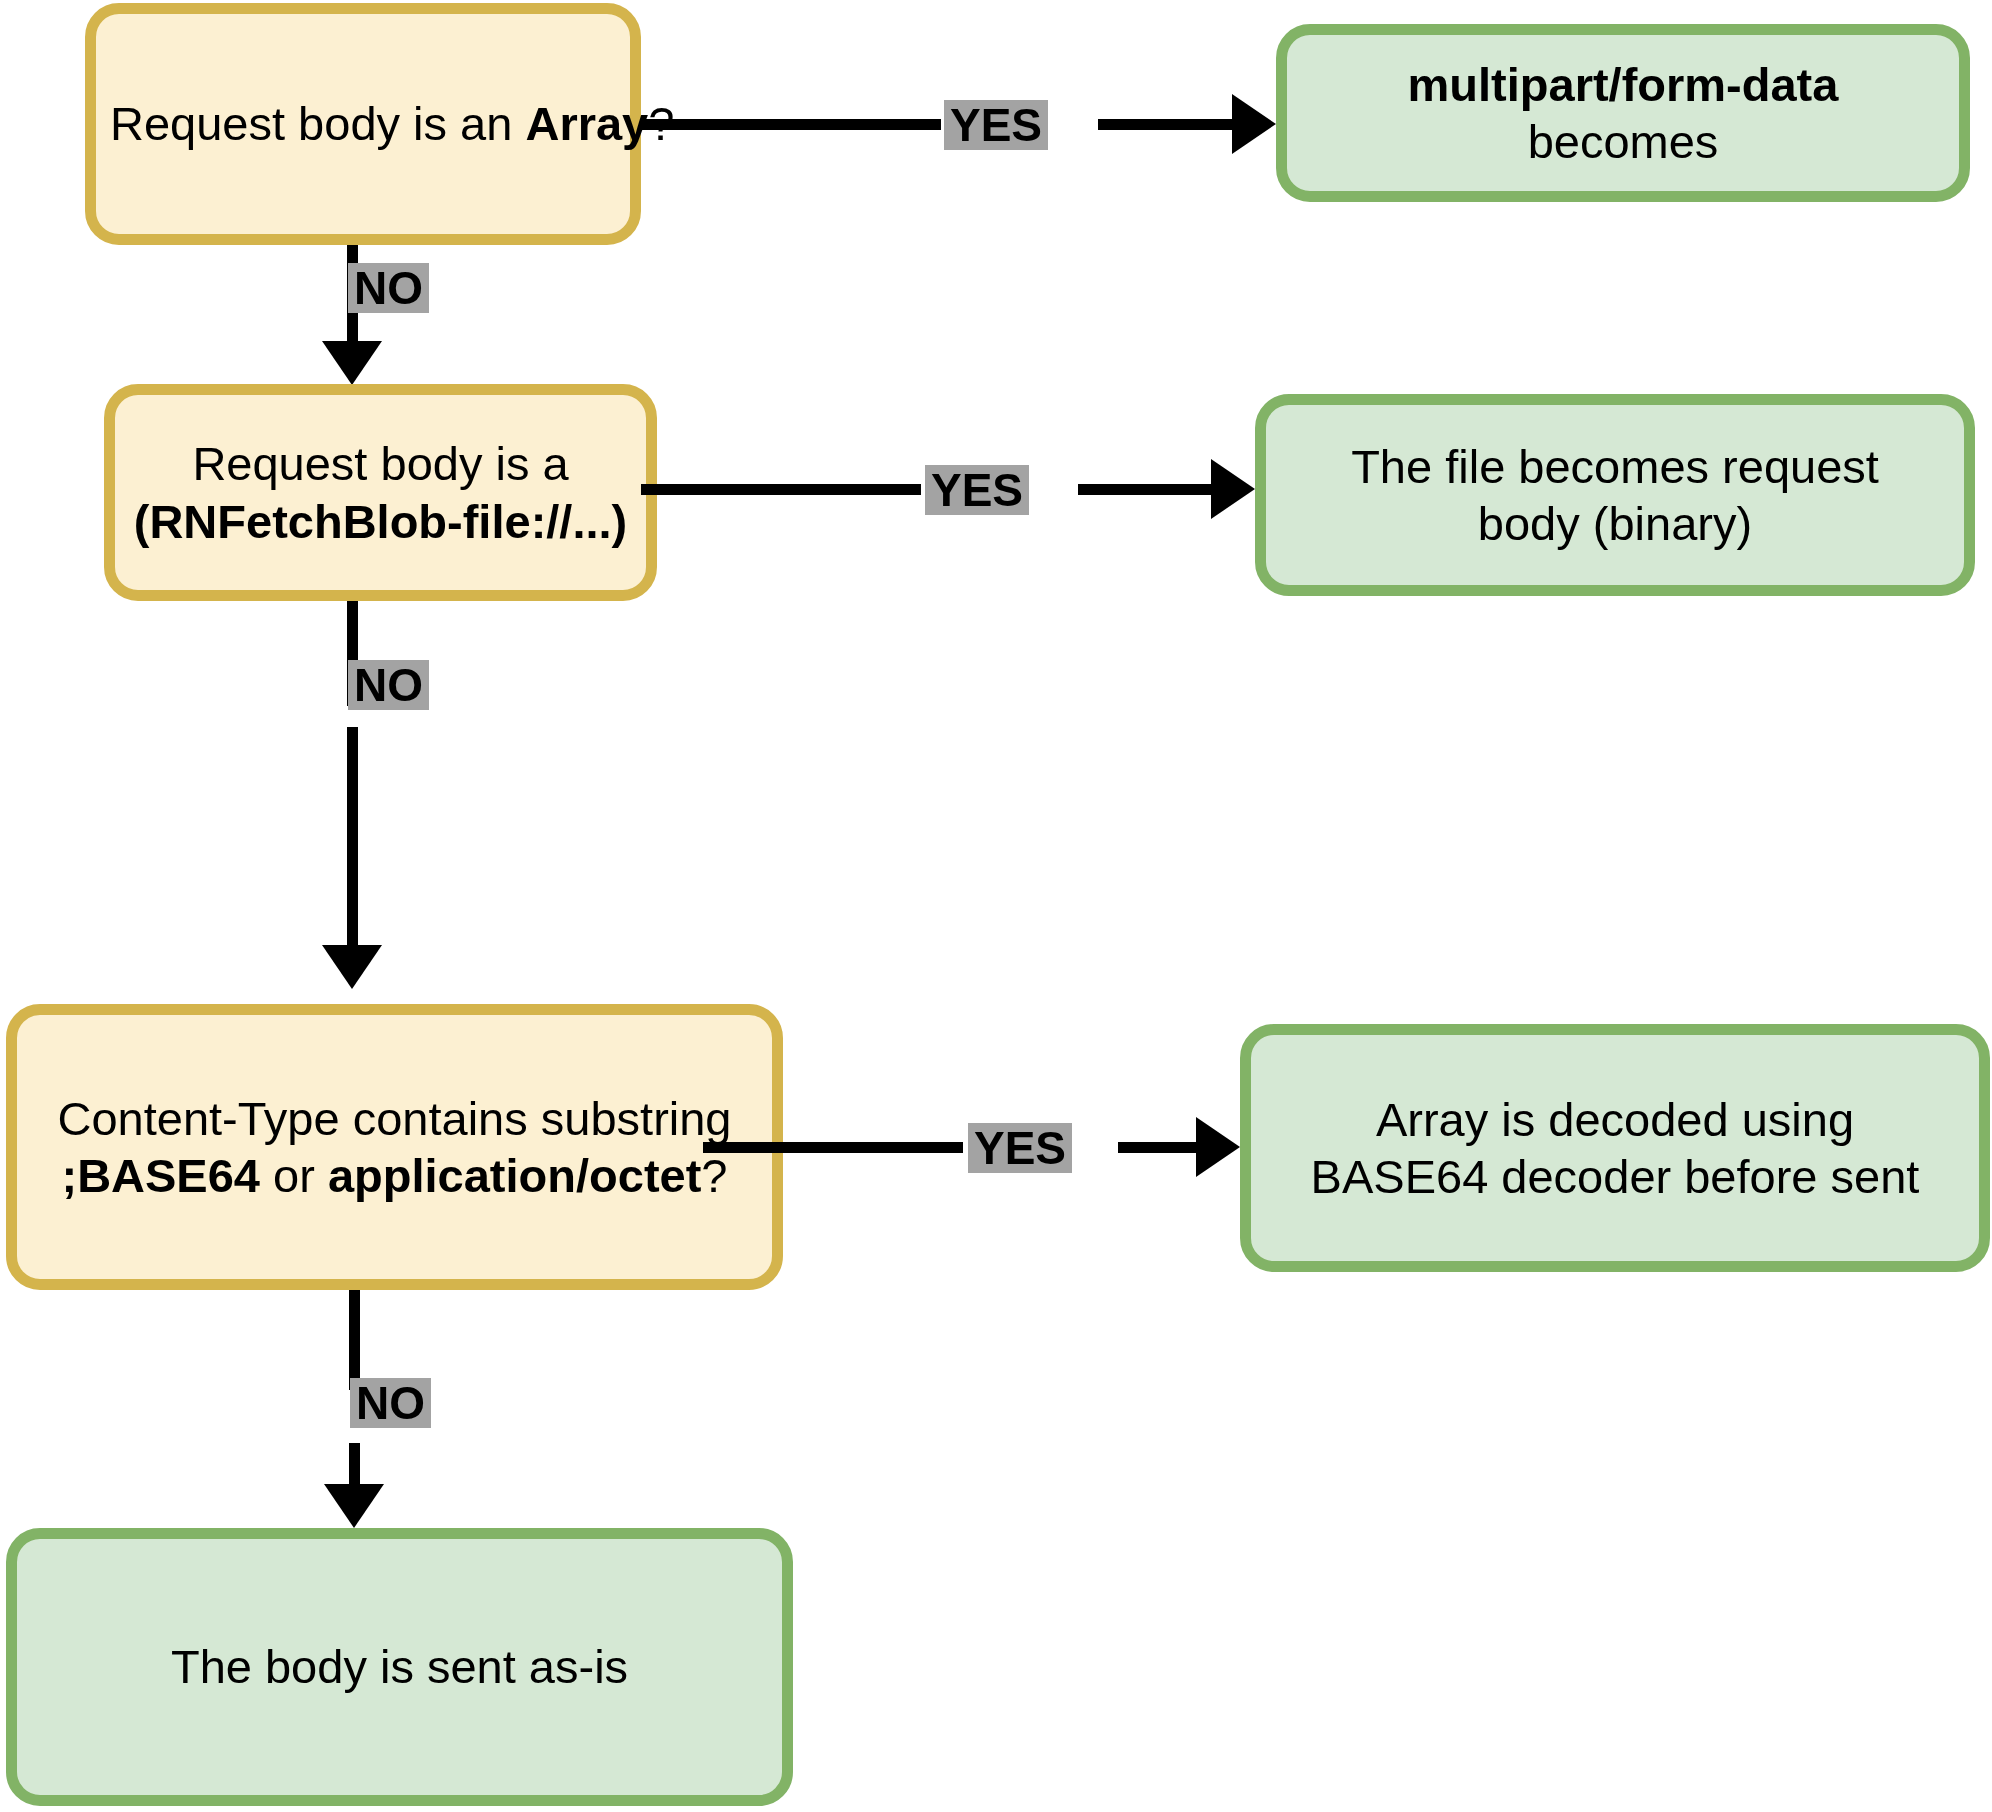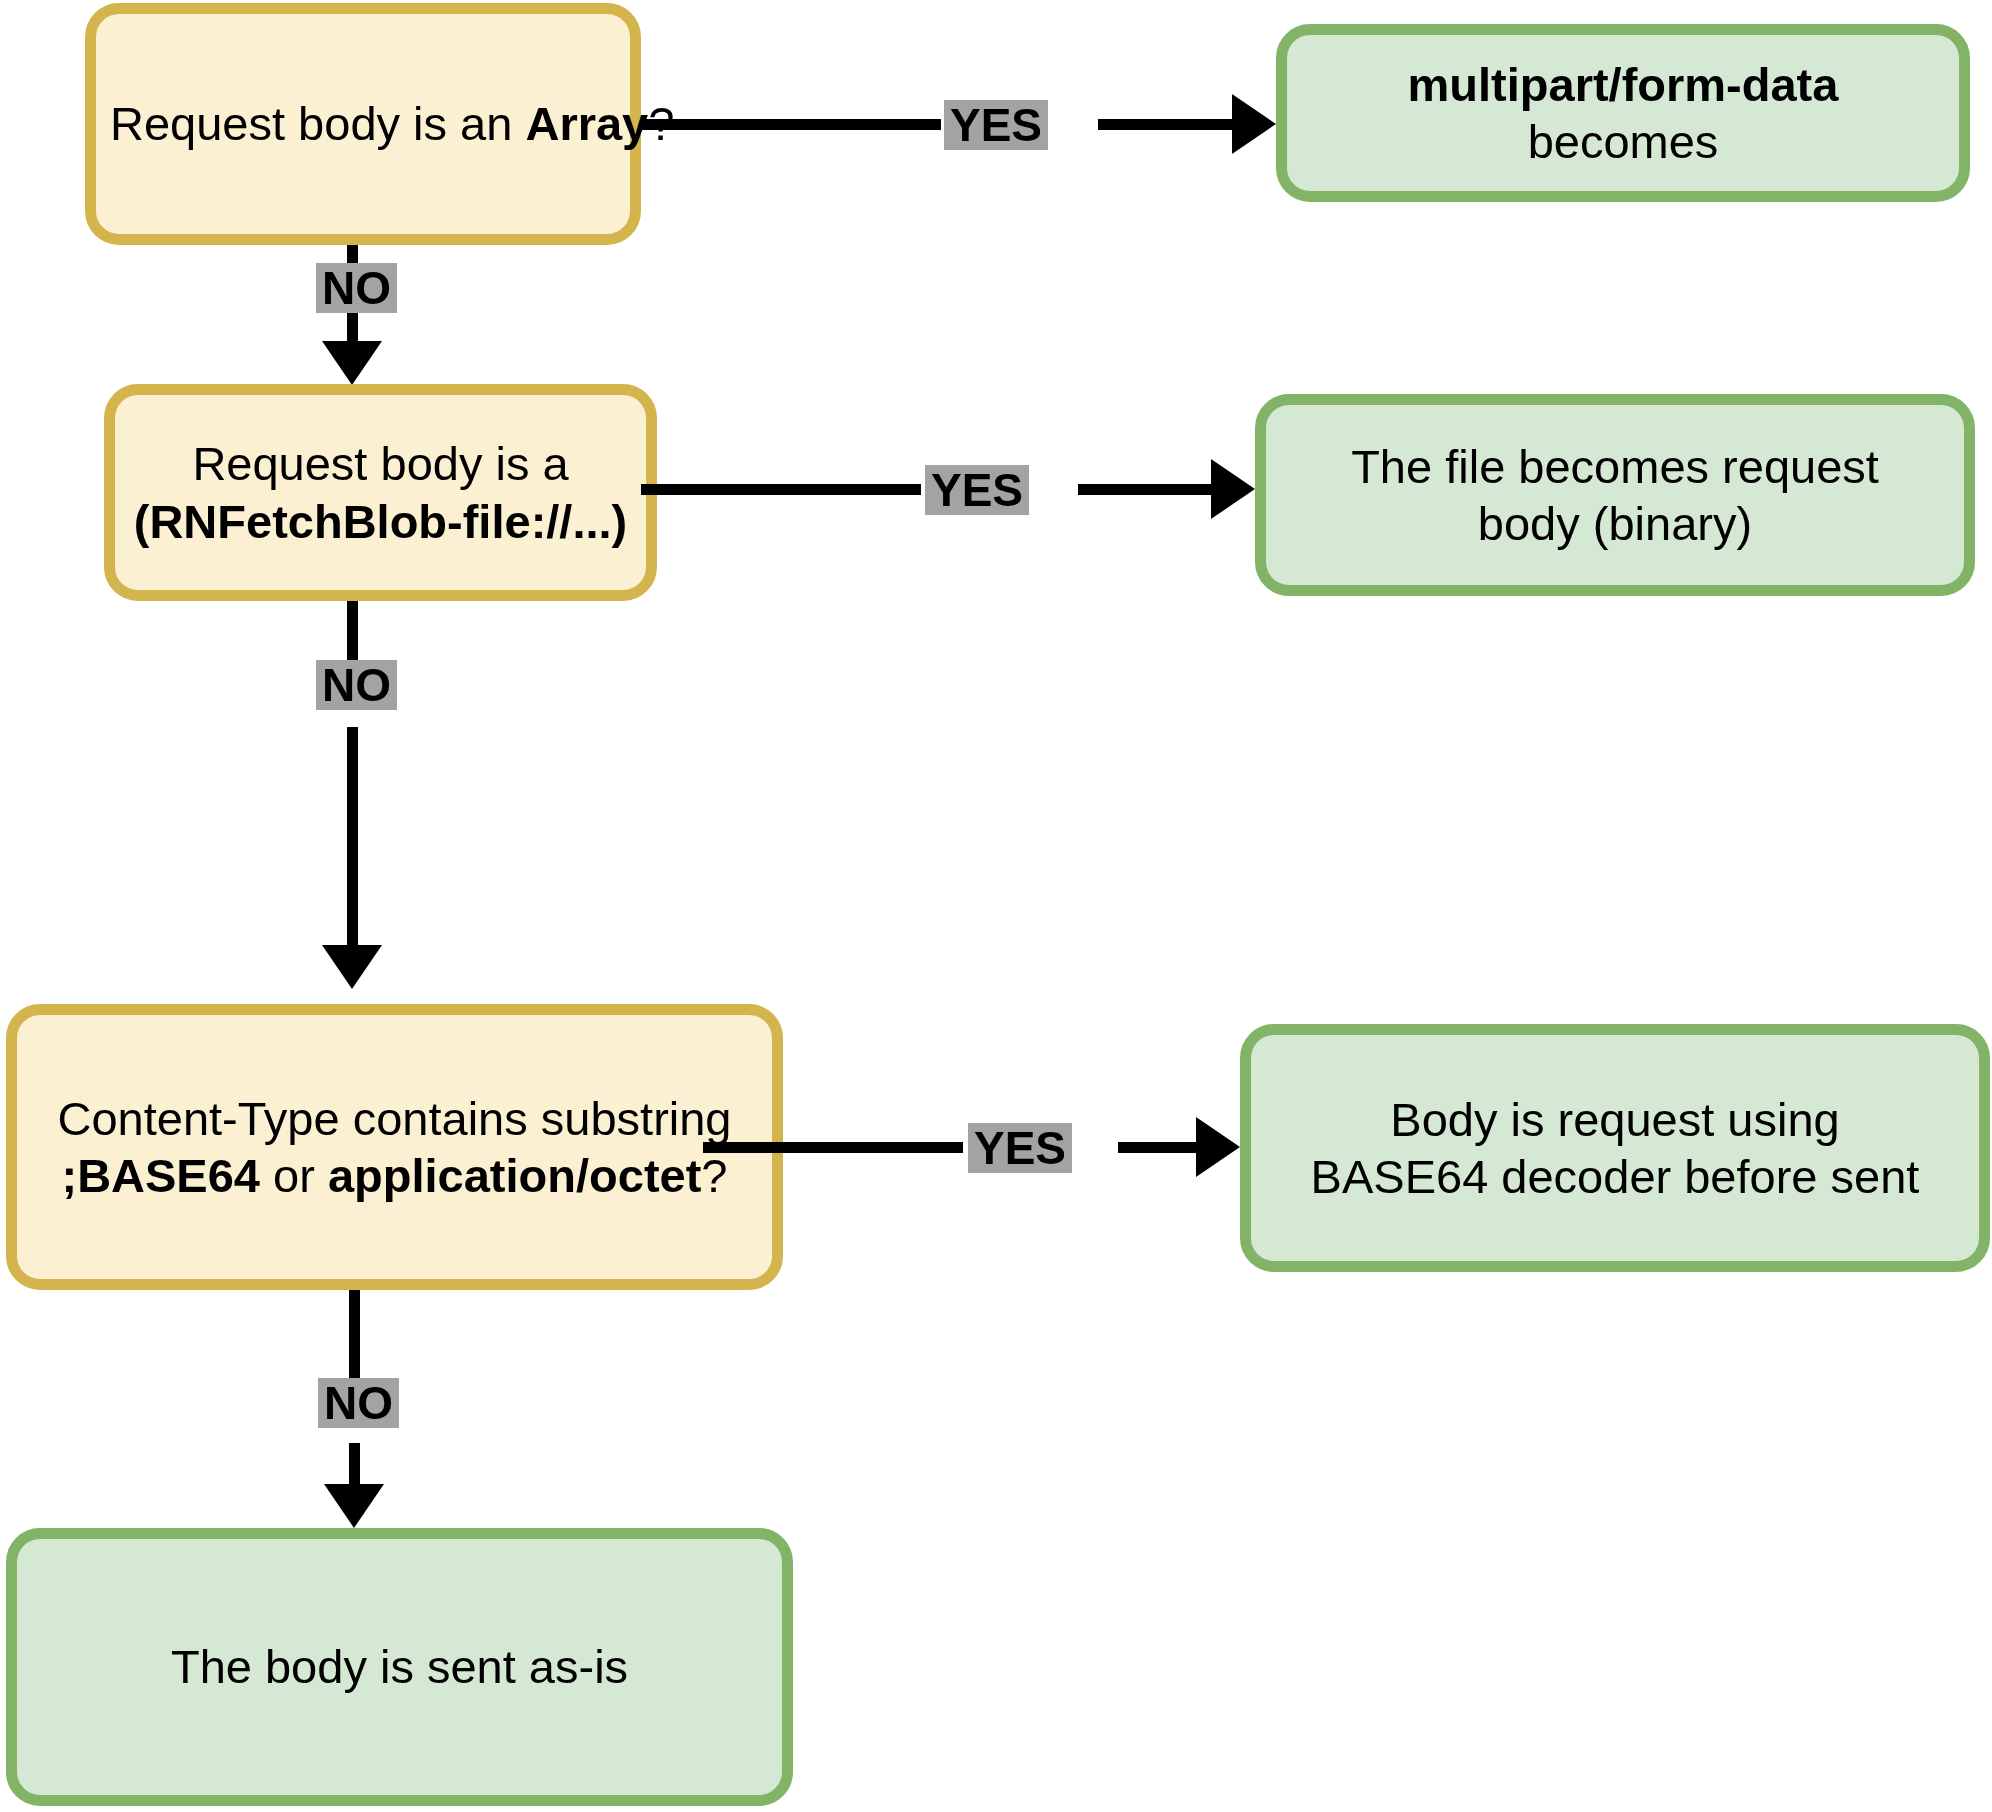--- a/index.html
+++ b/index.html
@@ -84,21 +84,21 @@
   .edge-label {
     position: absolute;
     font-weight: bold;
     font-size: 46px;
     color: #000000;
     background: #a3a3a3;
     line-height: 1;
     padding: 2px 6px;
     white-space: nowrap;
   }
-  .edge-label.no  { letter-spacing: 0px; }
+  .edge-label.no  { letter-spacing: 0px; margin-left: 32px; }
   .edge-label.yes { letter-spacing: 0px; }
 
   
   #node-array        { left: 85px;   top: 3px;    width: 556px;  height: 242px; }
   #node-multipart    { left: 1276px; top: 24px;   width: 694px;  height: 178px; }
   #node-rnfb         { left: 104px;   top: 384px;  width: 553px;  height: 217px; }
   #node-filebody     { left: 1255px; top: 394px;  width: 720px;  height: 202px; }
   #node-contenttype  { left: 6px;    top: 1004px; width: 777px;  height: 286px; }
   #node-base64       { left: 1240px; top: 1024px; width: 750px;  height: 248px; }
   #node-asis         { left: 6px;    top: 1528px; width: 787px;  height: 278px; }
@@ -162,21 +162,21 @@
     </span>
   </div>
 
   <div class="hline" style="left:703px; top:1142px; width:260px;"></div>
   <div class="edge-label yes" style="left:968px; top:1123px;">YES</div>
   <div class="hline" style="left:1118px; top:1142px; width:80px;"></div>
   <div class="arrow-right" style="left:1196px; top:1117px;"></div>
 
   <div class="node outcome" id="node-base64">
     <span class="txt">
-      <span class="line">Body is request using</span>
+      <span class="line">Array is decoded using</span>
       <span class="line">BASE64 decoder before sent</span>
     </span>
   </div>
 
   <div class="vline" style="left:349px; top:1290px; width:11px; height:100px;"></div>
   <div class="edge-label no" style="left:318px; top:1378px;">NO</div>
   <div class="vline" style="left:349px; top:1443px; width:11px; height:45px;"></div>
   <div class="arrow-down" style="left:324px; top:1484px;"></div>
 
   <div class="node outcome" id="node-asis">

